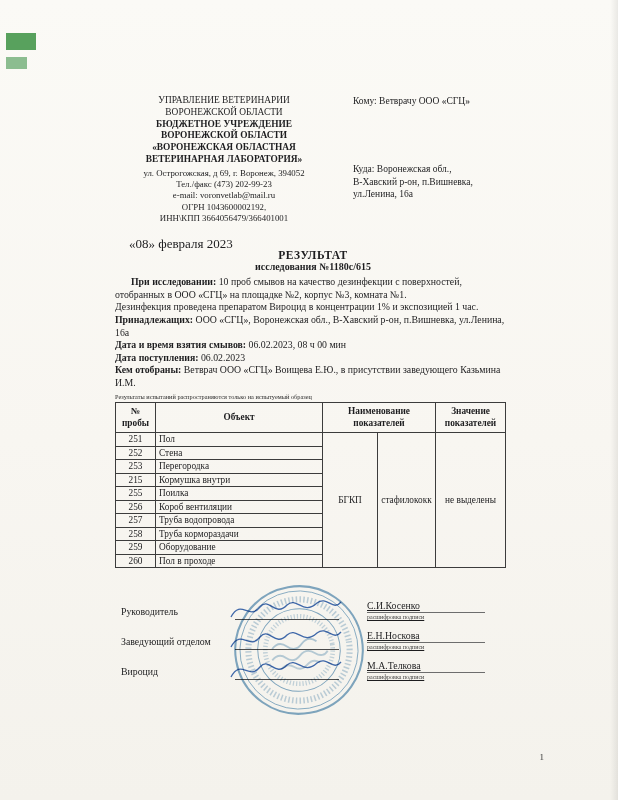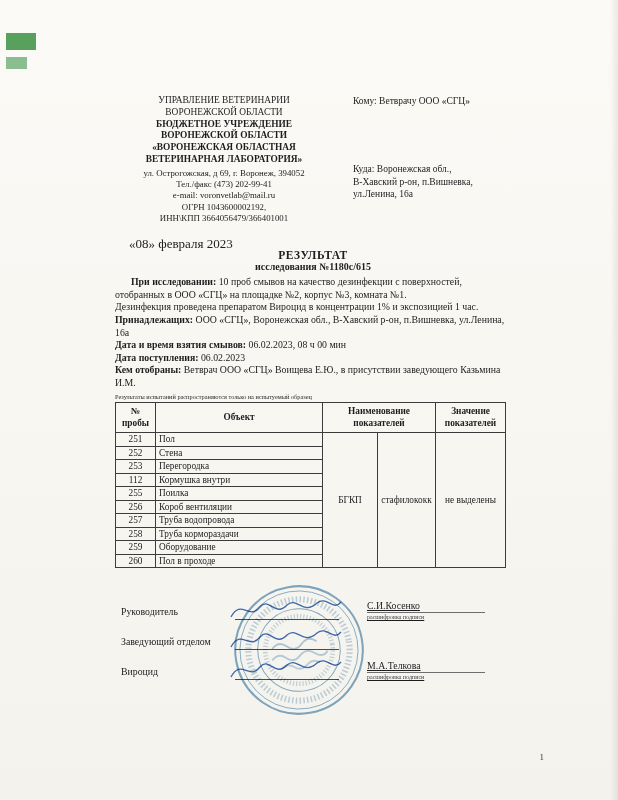--- a/index.html
+++ b/index.html
@@ -92,21 +92,21 @@
 
   <div class="letterhead">
     <div class="org">
       <div class="org-plain pre">УПРАВЛЕНИЕ ВЕТЕРИНАРИИ
 ВОРОНЕЖСКОЙ ОБЛАСТИ</div>
       <div class="org-bold pre">БЮДЖЕТНОЕ УЧРЕЖДЕНИЕ
 ВОРОНЕЖСКОЙ ОБЛАСТИ
 «ВОРОНЕЖСКАЯ ОБЛАСТНАЯ
 ВЕТЕРИНАРНАЯ ЛАБОРАТОРИЯ»</div>
       <div class="org-addr pre">ул. Острогожская, д 69, г. Воронеж, 394052
-Тел./факс (473) 202-99-41
+Тел./факс (473) 202-99-23
 e-mail: voronvetlab@mail.ru
 ОГРН 1043600002192,
 ИНН\КПП 3664056479/366401001</div>
       <div class="org-date">«08» февраля 2023</div>
     </div>
     <div class="recipient">
       <div class="recipient-to">Кому: Ветврачу ООО «СГЦ»</div>
       <div class="recipient-where pre">Куда: Воронежская обл.,
 В-Хавский р-он, п.Вишневка,
 ул.Ленина, 16а</div>
@@ -157,21 +157,21 @@
     </tr>
         <tr>
       <td>252</td>
       <td class="c-obj">Стена</td>
     </tr>
         <tr>
       <td>253</td>
       <td class="c-obj">Перегородка</td>
     </tr>
         <tr>
-      <td>112</td>
+      <td>215</td>
       <td class="c-obj">Кормушка внутри</td>
     </tr>
         <tr>
       <td>255</td>
       <td class="c-obj">Поилка</td>
     </tr>
         <tr>
       <td>256</td>
       <td class="c-obj">Короб вентиляции</td>
     </tr>
@@ -206,20 +206,24 @@
         <span class="sig-name">С.И.Косенко</span>
         <span class="sig-caption">расшифровка подписи</span>
       </span>
     </div>
       <div class="sig-row">
       <span class="sig-title">Заведующий отделом</span>
       <span class="sig-line">
         <svg class="scribble" viewBox="0 0 118 30" preserveAspectRatio="none">
           <path d="M4,23 C14,4 22,27 33,13 C42,2 48,24 60,11 C70,2 76,22 90,9 C100,1 106,18 114,8"></path>
         </svg>
+      </span>
+      <span class="sig-name-block">
+        <span class="sig-name">Е.Н.Носкова</span>
+        <span class="sig-caption">расшифровка подписи</span>
       </span>
     </div>
       <div class="sig-row">
       <span class="sig-title">Вироцид</span>
       <span class="sig-line">
         <svg class="scribble" viewBox="0 0 118 30" preserveAspectRatio="none">
           <path d="M4,23 C14,4 22,27 33,13 C42,2 48,24 60,11 C70,2 76,22 90,9 C100,1 106,18 114,8"></path>
         </svg>
       </span>
       <span class="sig-name-block">

